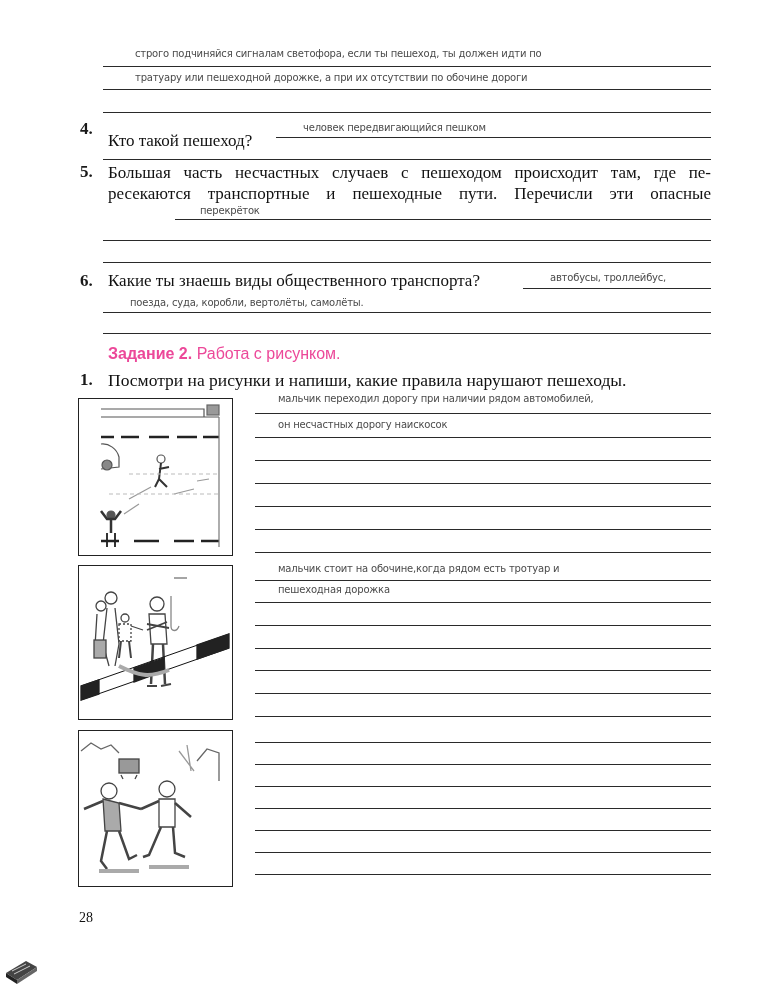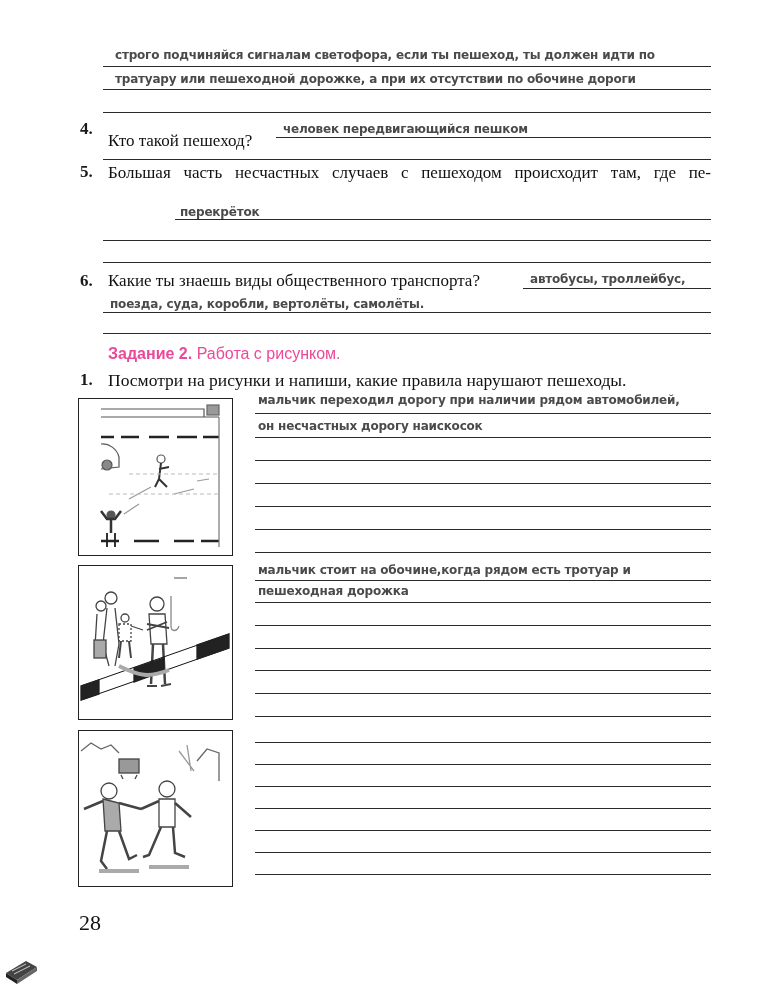--- a/index.html
+++ b/index.html
@@ -1,19 +1,19 @@
 <!DOCTYPE html>
 <html><head>
 <meta charset="utf-8">
 <style>
   html, body { margin: 0; padding: 0; background: #fff; }
   body { width: 780px; height: 992px; position: relative; overflow: hidden; color: #1a1a1a; }
   .abs { position: absolute; }
   .line { position: absolute; height: 0; border-top: 1.6px solid #2a2a2a; }
-  .hw { font-family: "DejaVu Sans", sans-serif; font-weight: bold; color: #4a4a4a; font-size: 12px; white-space: nowrap; letter-spacing: -0.2px; }
+  .hw { font-family: "DejaVu Sans", sans-serif; font-weight: normal; color: #4a4a4a; font-size: 10px; white-space: nowrap; letter-spacing: -0.2px; margin-left: 20px; }
   .serif { font-family: "Liberation Serif", serif; font-size: 17px; color: #111; }
   .qnum { font-family: "Liberation Serif", serif; font-weight: bold; font-size: 17px; }
   .task-head { font-family: "Liberation Sans", sans-serif; font-size: 16px; color: #ec4899; }
   .task-head b { font-weight: bold; }
   .pic { position: absolute; border: 1.5px solid #222; background: #fff; box-sizing: border-box; }
   .pic svg { position: absolute; left: 0; top: 0; }
   .para { text-align: justify; text-align-last: left; line-height: 21px; }
 </style>
 </head>
 <body>
@@ -26,20 +26,21 @@
 
 <div class="abs qnum" style="left:80px; top:119px;">4.</div>
 <div class="abs serif" style="left:108px; top:119px;margin-top:12px;">Кто такой пешеход?</div>
 <div class="abs hw" style="left:283px; top:122px;">человек передвигающийся пешком</div>
 <div class="line" style="left:276px; width:435px; top:137px;"></div>
 <div class="line" style="left:103px; width:608px; top:159px;"></div>
 
 <div class="abs qnum" style="left:80px; top:162px;">5.</div>
 <div class="abs serif para" style="left:108px; top:162px; width:603px;">
   <div style="text-align-last: justify;">Большая часть несчастных случаев с пешеходом происходит там, где пе-</div>
+  <div style="text-align-last: justify;">ресекаются транспортные и пешеходные пути. Перечисли эти опасные</div>
 </div>
 <div class="abs hw" style="left:180px; top:205px;">перекрёток</div>
 <div class="line" style="left:175px; width:536px; top:219px;"></div>
 <div class="line" style="left:103px; width:608px; top:240px;"></div>
 <div class="line" style="left:103px; width:608px; top:262px;"></div>
 
 <div class="abs qnum" style="left:80px; top:271px;">6.</div>
 <div class="abs serif" style="left:108px; top:271px;">Какие ты знаешь виды общественного транспорта?</div>
 <div class="abs hw" style="left:530px; top:272px;">автобусы, троллейбус,</div>
 <div class="line" style="left:523px; width:188px; top:288px;"></div>
@@ -144,21 +145,21 @@
 </div>
 
 <div class="line" style="left:255px; width:456px; top:742px;"></div>
 <div class="line" style="left:255px; width:456px; top:764px;"></div>
 <div class="line" style="left:255px; width:456px; top:786px;"></div>
 <div class="line" style="left:255px; width:456px; top:808px;"></div>
 <div class="line" style="left:255px; width:456px; top:830px;"></div>
 <div class="line" style="left:255px; width:456px; top:852px;"></div>
 <div class="line" style="left:255px; width:456px; top:874px;"></div>
 
-<div class="abs" style="left:79px; top:910px; font-family:'Liberation Serif', serif; font-size:22px; color:#111;">28</div>
+<div class="abs" style="left:79px; top:910px; font-family:'Liberation Serif', serif; font-size:14px; color:#111;">28</div>
 
 <div class="abs" style="left:4px; top:955px; width:34px; height:30px;">
   <svg width="34" height="30" viewBox="0 0 34 30">
     <path d="M2 18 L22 6 L33 12 L13 25 Z" fill="#444"></path>
     <path d="M2 18 L13 25 L13 29 L2 22 Z" fill="#222"></path>
     <path d="M13 25 L33 12 L33 16 L13 29 Z" fill="#666"></path>
     <path d="M8 16 L22 9 M10 19 L26 11" stroke="#ccc" stroke-width="1"></path>
   </svg>
 </div>
 

